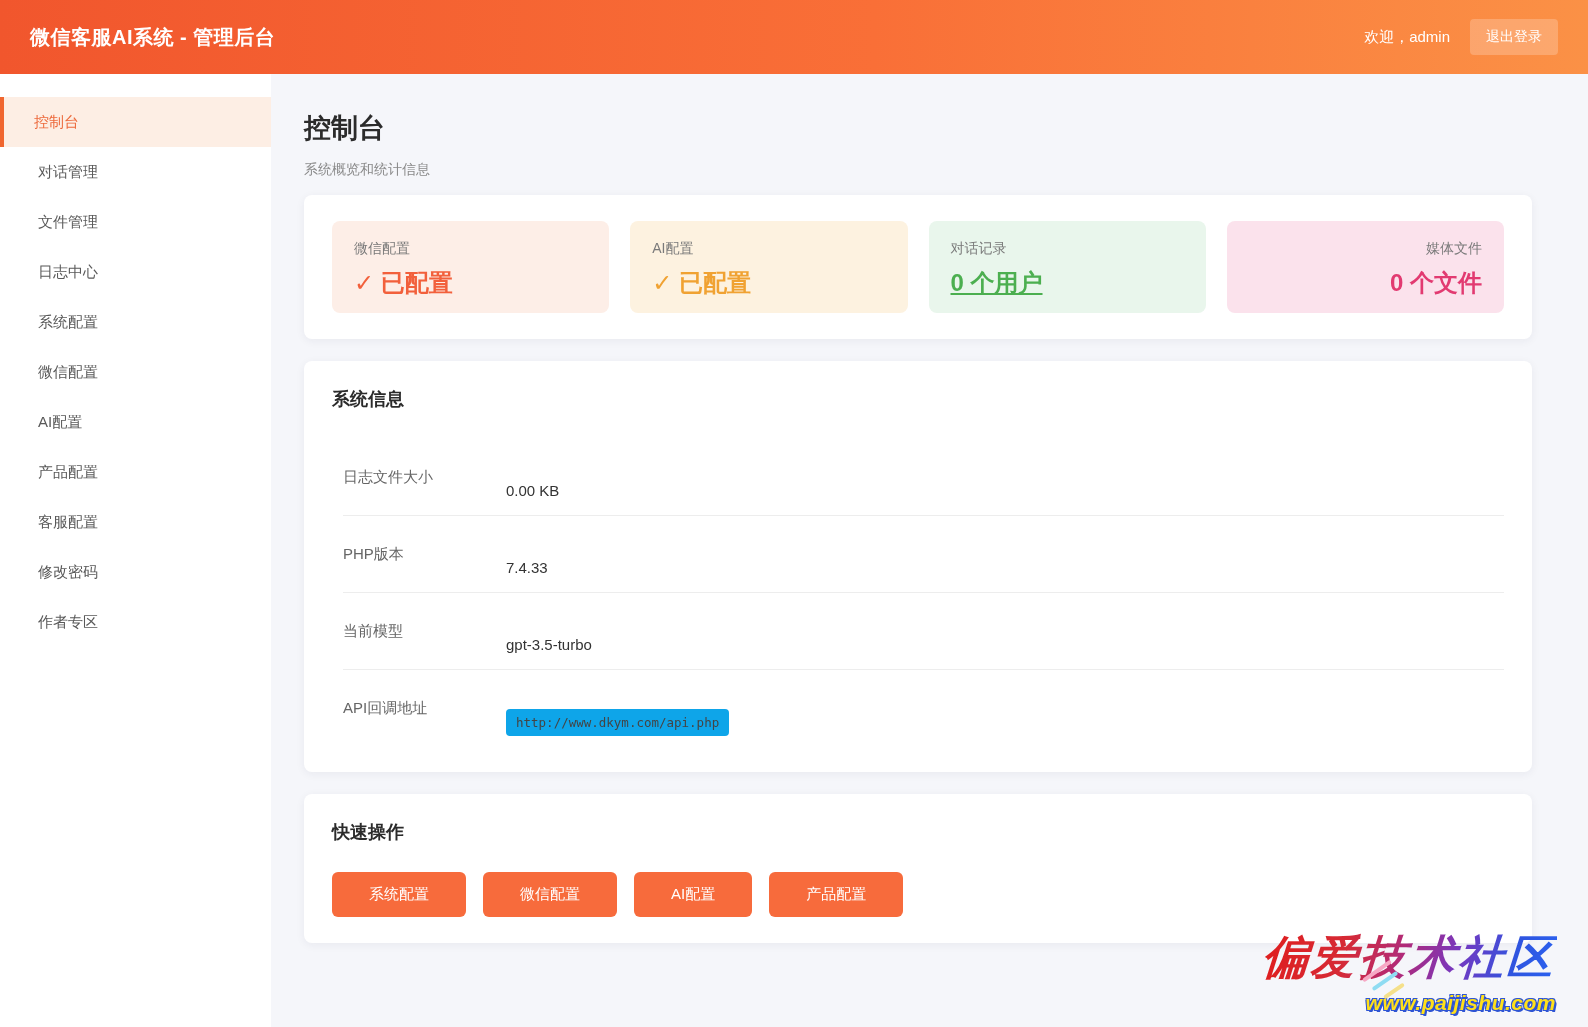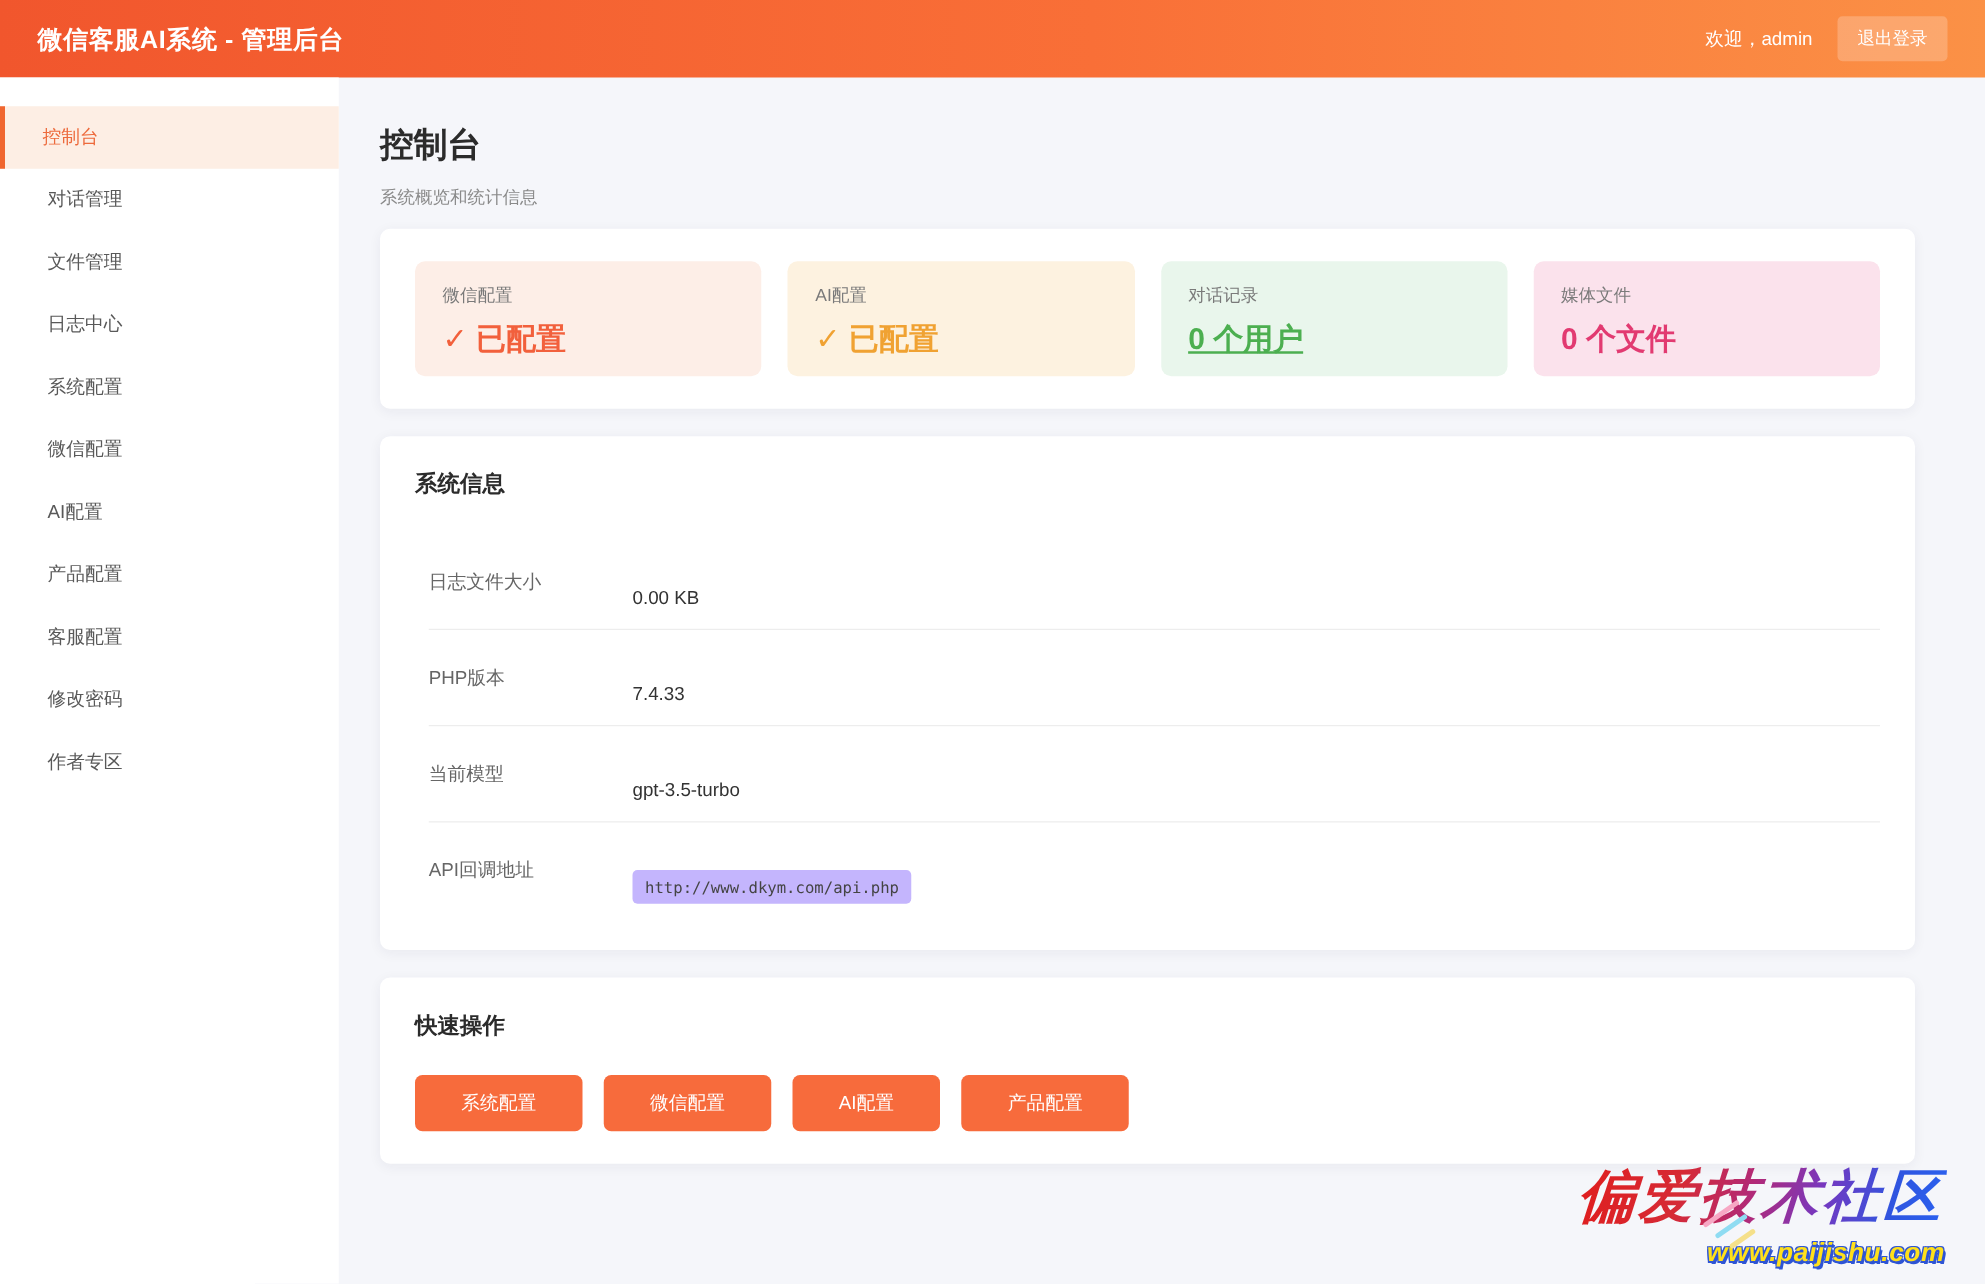--- a/index.html
+++ b/index.html
@@ -6,21 +6,21 @@
   html, body { width: 1588px; height: 1027px; overflow: hidden; }
   body {
     font-family: "Liberation Sans", "DejaVu Sans", sans-serif;
     background: #f5f6fa;
     color: #333;
   }
   .app { position: relative; width: 1588px; height: 1027px; }
 
   
   .header {
-    height: 62px;
+    height: 74px;
     background: linear-gradient(90deg, #f1562d 0%, #f96f37 55%, #fb9146 100%);
     display: flex; align-items: center; justify-content: space-between;
     padding: 0 30px;
     color: #fff;
   }
   .header-title { font-size: 20px; font-weight: bold; letter-spacing: 0.5px; }
   .header-right { display: flex; align-items: center; gap: 20px; font-size: 15px; }
   .logout-btn {
     background: rgba(255,255,255,0.22);
     border: none; color: #fff; font-size: 14px;
@@ -59,36 +59,36 @@
   .card-title { font-size: 18px; font-weight: bold; color: #2b2b2b; margin-bottom: 28px; }
 
   
   .tiles { display: grid; grid-template-columns: repeat(4, 1fr); gap: 21px; }
   .tile { border-radius: 8px; padding: 19px 22px; height: 92px; }
   .tile-label { font-size: 14px; color: #7a7a7a; margin-bottom: 9px; }
   .tile-value { font-size: 24px; font-weight: bold; }
   .tile-1 { background: #fdeee7; } .tile-1 .tile-value { color: #f2603c; }
   .tile-2 { background: #fdf2e0; } .tile-2 .tile-value { color: #f0a232; }
   .tile-3 { background: #e9f6ec; } .tile-3 .tile-value { color: #4caf50; text-decoration: underline; }
-  .tile-4 { background: #fbe2ec; } .tile-4 .tile-value { color: #e23a71; }
+  .tile-4 { background: #fbe2ec; text-align: right; } .tile-4 .tile-value { color: #e23a71; }
 
   
   .info-table { padding-left: 11px; }
   .info-row {
     display: flex; align-items: center;
     padding: 16px 0; border-bottom: 1px solid #ededed;
     min-height: 51px;
   }
   .info-row:last-child { border-bottom: none; }
   .info-label { width: 163px; flex-shrink: 0; font-size: 15px; color: #666; }
   .info-value { font-size: 15px; color: #333; margin-top: 27px; }
   .code-chip {
     font-family: "DejaVu Sans Mono", "Liberation Mono", monospace;
     font-size: 12.5px; color: #444;
-    background: #c4b5fd; border-radius: 4px;
+    background: #0ea5e9; border-radius: 4px;
     padding: 6px 10px;
   }
 
   
   .actions { display: flex; gap: 17px; }
   .action-btn {
     background: #f76b3c; border: none; color: #fff;
     font-family: inherit;
     font-size: 15px; padding: 13px 37px;
     border-radius: 6px; cursor: pointer;

